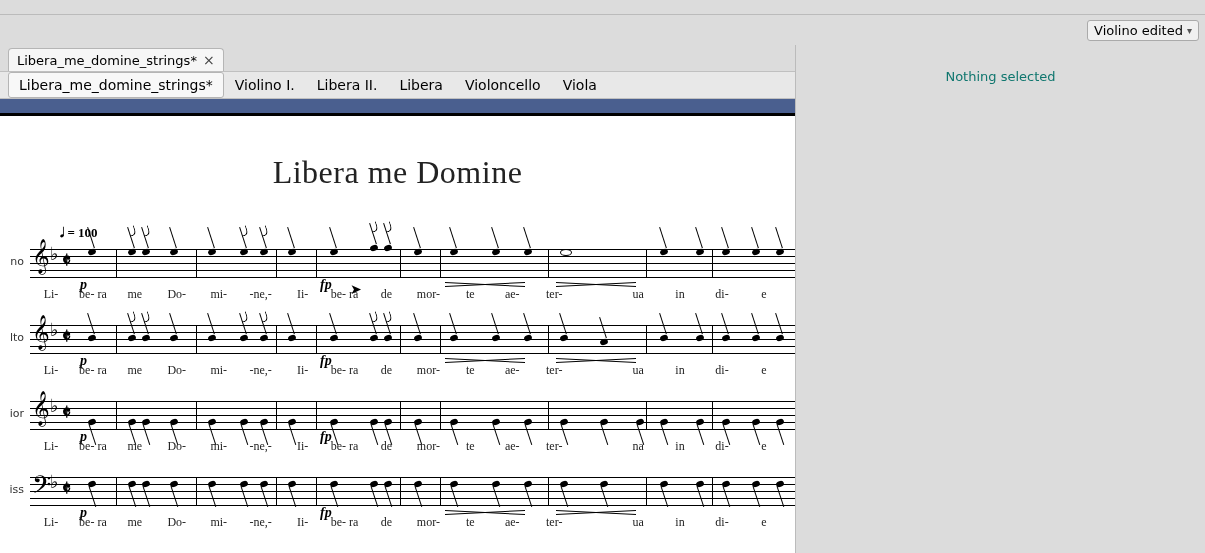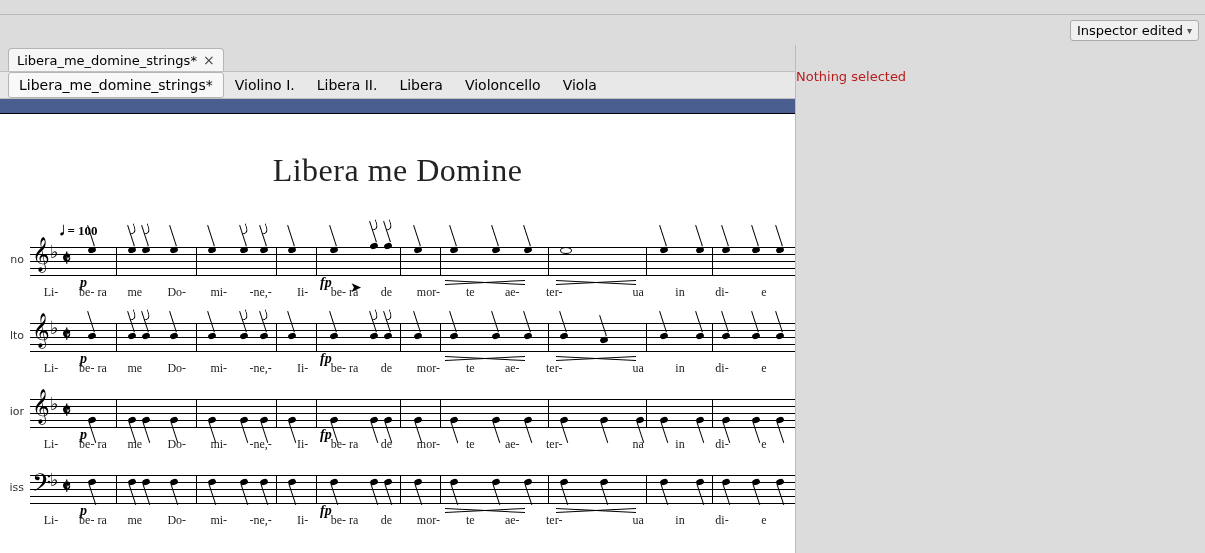--- a/index.html
+++ b/index.html
@@ -10,21 +10,21 @@
   .adv-btn .chev { font-size: 10px; color: #555; }
   .content { display: flex; height: 508px; }
   .left-pane { width: 795px; display: flex; flex-direction: column; background: #404040; }
   .file-tabs { height: 26px; display: flex; align-items: flex-end; padding-left: 8px; background: #dcdcdc; }
   .file-tab { background: #f6f6f6; border: 1px solid #b5b5b5; border-bottom: none; border-radius: 4px 4px 0 0; padding: 3px 8px; font-size: 13px; display: flex; align-items: center; gap: 6px; cursor: pointer; }
   .file-tab .close { font-size: 14px; color: #444; cursor: pointer; }
   .part-tabs { height: 28px; background: #e8e8e8; border-top: 1px solid #c0c0c0; border-bottom: 1px solid #c0c0c0; display: flex; align-items: center; padding-left: 8px; gap: 0; }
   .part-tab { font-size: 14px; padding: 4px 10px; border: 1px solid transparent; border-radius: 3px; cursor: pointer; }
   .part-tab.active { background: #f8f8f8; border: 1px solid #b5b5b5; }
   .bluebar { height: 14px; background: #4a5f8f; }
-  .score-area { flex: 1; background: #fff; position: relative; overflow: hidden; border-top: 1px solid #000000; }
+  .score-area { flex: 1; background: #fff; position: relative; overflow: hidden; border-top: 3px solid #000000; }
   .score-title { font-family: Georgia, "Times New Roman", serif; font-size: 32px; text-align: center; margin-top: 38px; letter-spacing: 0.5px; color: #222; }
   .staves { margin-top: 46px; }
   .staff-block { position: relative; height: 76px; margin-bottom: 0; }
   .staff-label { position: absolute; left: 2px; top: 18px; font-size: 11px; color: #333; width: 22px; text-align: right; }
   .staff-lines { position: absolute; left: 30px; right: 0; top: 12px; }
   .staff-lines .line { position: absolute; left: 0; right: 0; height: 1px; background: #000; }
   .staff-lines .line.l0 { top: 0; }
   .staff-lines .line.l1 { top: 7px; }
   .staff-lines .line.l2 { top: 14px; }
   .staff-lines .line.l3 { top: 21px; }
@@ -44,29 +44,29 @@
   .wholenote { position: absolute; width: 12px; height: 7px; border: 1.5px solid #000; border-radius: 50%; }
   .hairpin { position: absolute; height: 10px; }
   .hairpin.open::before { content:""; position:absolute; left:0; top:0; right:0; height:5px; border-bottom:1px solid #000; transform: skewY(-3deg); }
   .hairpin.open::after { content:""; position:absolute; left:0; top:5px; right:0; height:5px; border-top:1px solid #000; transform: skewY(3deg); }
   .hairpin.close::before { content:""; position:absolute; left:0; top:0; right:0; height:5px; border-bottom:1px solid #000; transform: skewY(3deg); }
   .hairpin.close::after { content:""; position:absolute; left:0; top:5px; right:0; height:5px; border-top:1px solid #000; transform: skewY(-3deg); }
   .cursor-arrow { position: absolute; left: 350px; top: 44px; font-size: 14px; color: #000; }
   .right-pane { flex: 1; background: #dcdcdc; border-left: 1px solid #bbb; display: flex; flex-direction: column; }
   .insp-header { background: #dcdcdc; font-size: 13px; padding: 4px 6px; border-bottom: 1px solid #c0c0c0; display: flex; justify-content: space-between; align-items: center; }
   .insp-header .exp { font-size: 10px; color: #666; cursor: pointer; }
-  .insp-body { flex: 1; display: flex; align-items: flex-start; padding-top: 24px; font-size: 13px; color: #b91c1c; }
+  .insp-body { flex: 1; display: flex; align-items: flex-start; justify-content: center; padding-top: 24px; font-size: 13px; color: #0f766e; }
 </style>
 </head>
 <body>
 
 <div class="toolbar-top"></div>
 <div class="adv-row">
   <div class="adv-btn">
-    <span>Inspector edited</span>
+    <span>Violino edited</span>
     <span class="chev">▾</span>
   </div>
 </div>
 
 <div class="content">
   <div class="left-pane">
     <div class="file-tabs">
       <div class="file-tab">
         <span>Libera_me_domine_strings*</span>
         <span class="close">×</span>

